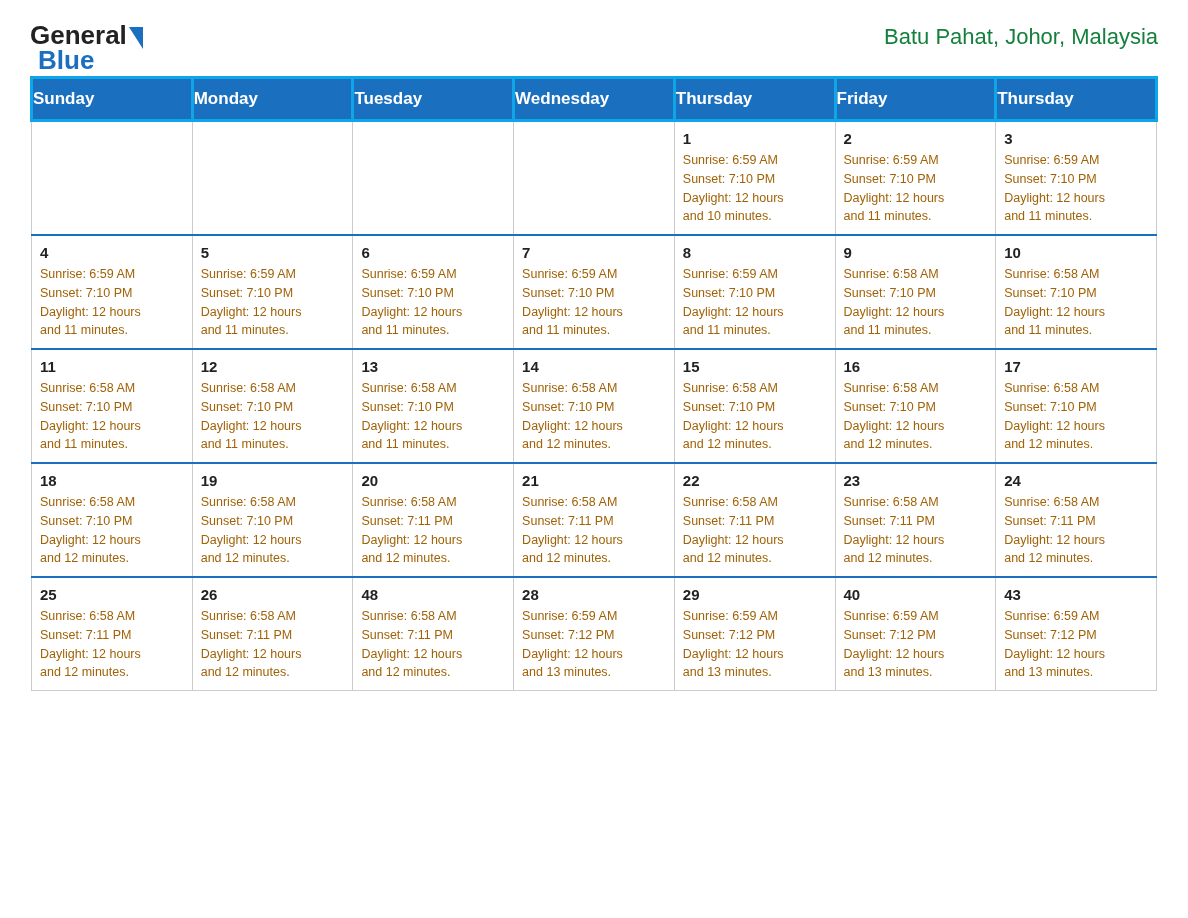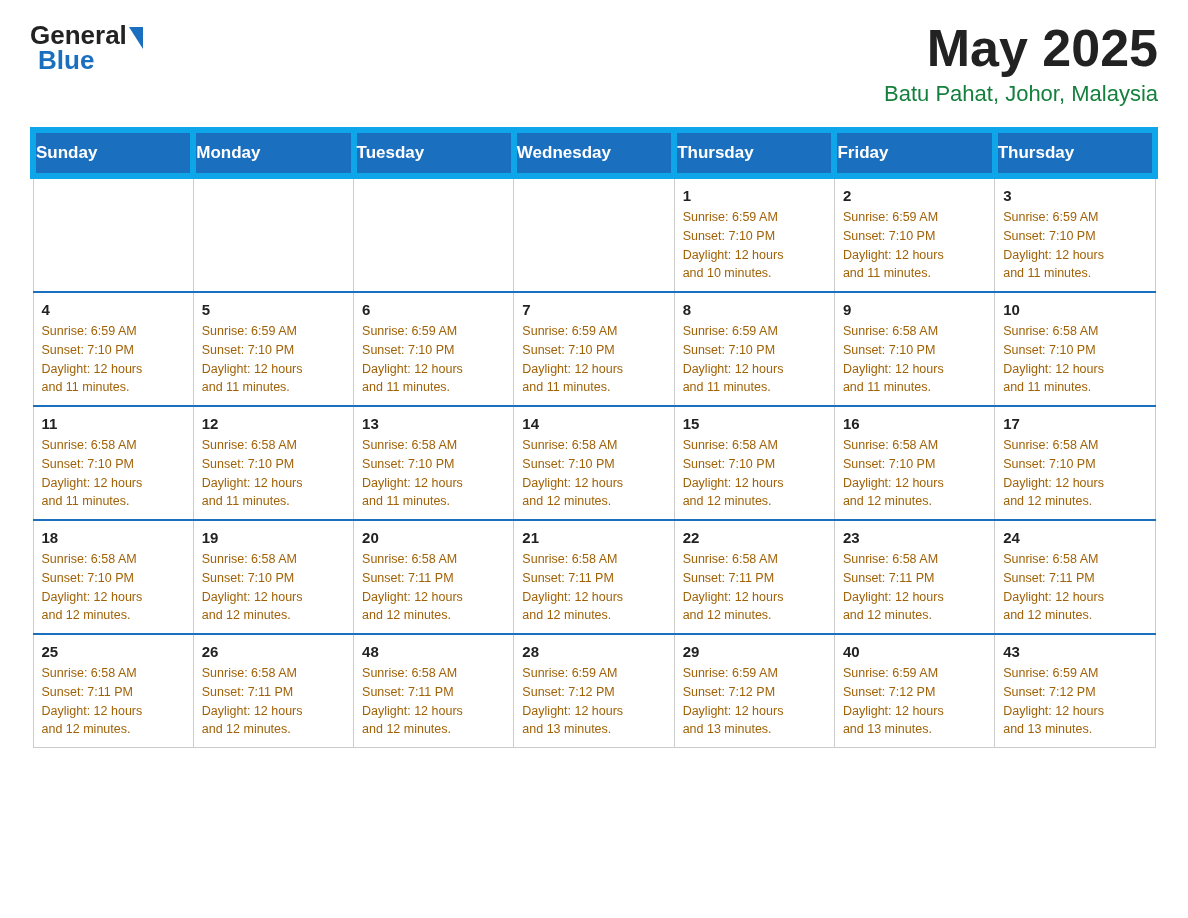--- a/index.html
+++ b/index.html
@@ -7,21 +7,20 @@
       font-family: Arial, sans-serif;
       background: #fff;
       width: 1188px;
       min-height: 918px;
       padding: 20px 30px;
     }
     .header {
       display: flex;
       justify-content: space-between;
       align-items: flex-start;
-      margin-bottom: 20px;
     }
     .logo-text {
       font-size: 26px;
       font-weight: bold;
       color: #222;
     }
     .logo-triangle {
       width: 0;
       height: 0;
       border-left: 14px solid transparent;
@@ -64,21 +63,21 @@
       border-collapse: collapse;
       border: 1px solid #aaa;
     }
     .calendar th {
       background-color: #1a6fbf;
       color: #fff;
       font-size: 17px;
       font-weight: bold;
       padding: 10px 0;
       text-align: left;
-      border: 6px solid #0ea5e9;
+      border: 3px solid #0ea5e9;
     }
     .calendar td {
       vertical-align: top;
       padding: 8px 8px;
       border: 1px solid #ccc;
       font-size: 13px;
       color: #222;
       width: calc(100% / 7);
       height: 100px;
     }
@@ -107,21 +106,20 @@
   <div class="logo-wrapper">
     <div class="logo-line1">
       <span class="logo-text">General</span>
       <div class="logo-triangle"></div>
     </div>
     <div style="display:flex; margin-left:4px;">
       <span class="logo-blue-line">Blue</span>
     </div>
   </div>
   <div class="title-area">
-    <div class="month-year">May 2025</div>
     <div class="location">Batu Pahat, Johor, Malaysia</div>
   </div>
 </div>
 
 <table class="calendar">
   <thead>
     <tr>
       <th>Sunday</th>
       <th>Monday</th>
       <th>Tuesday</th>

